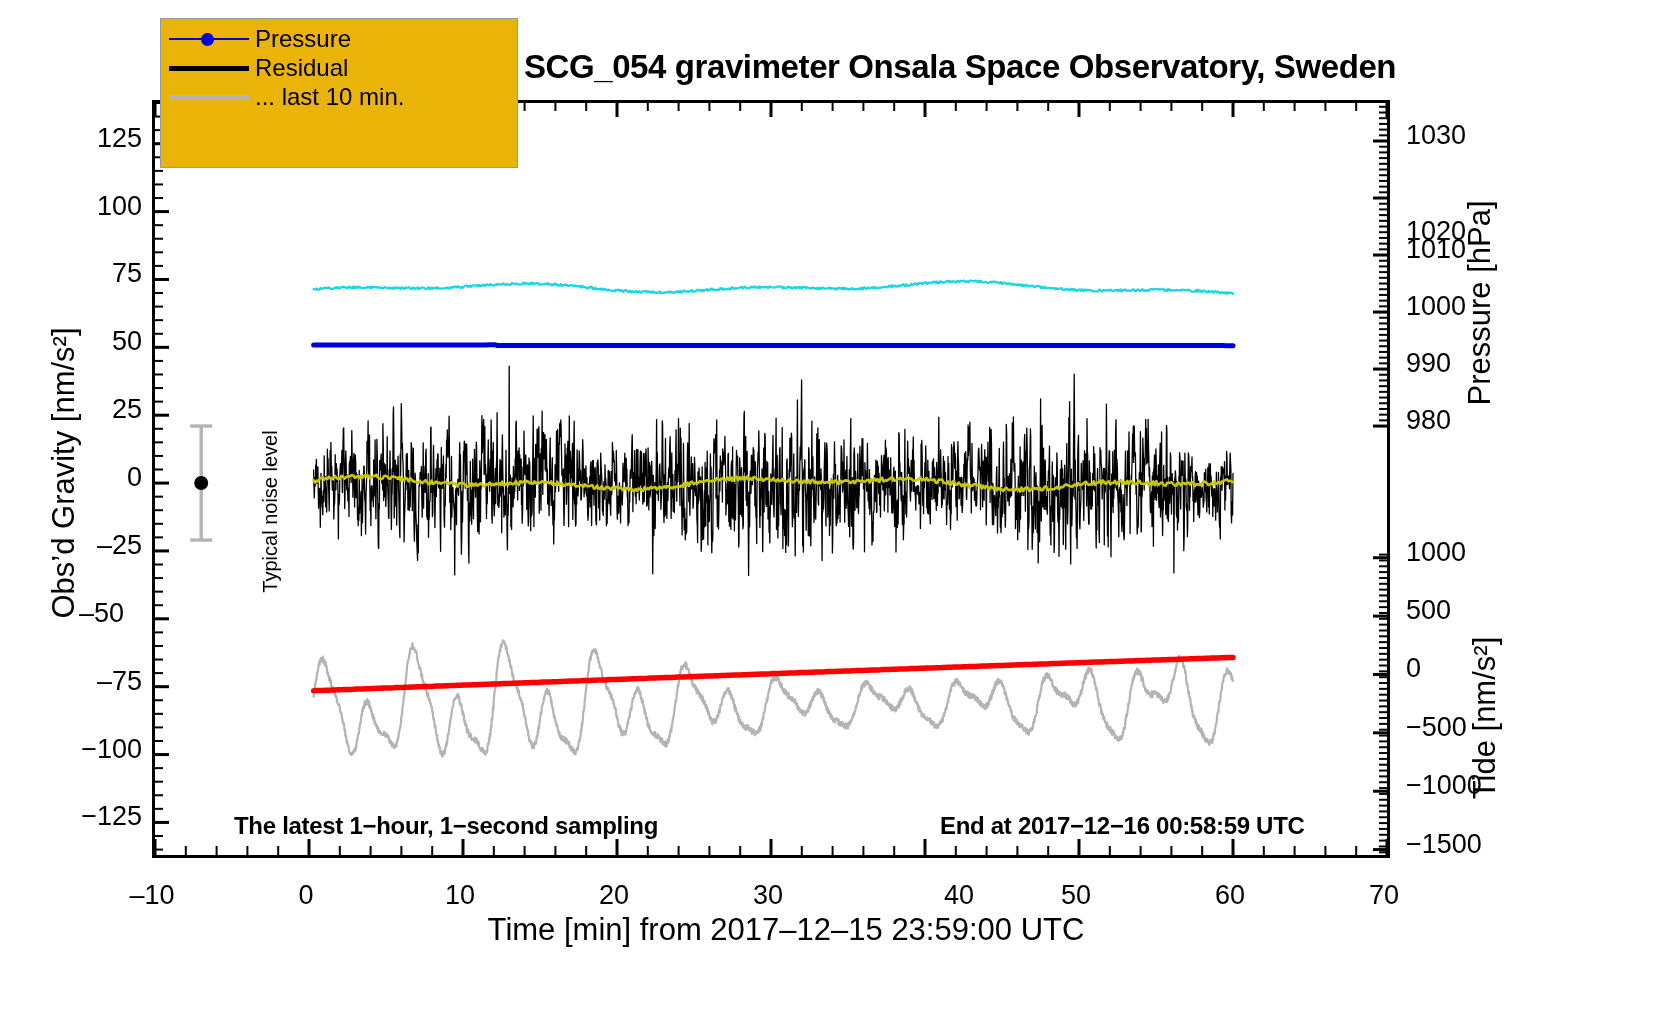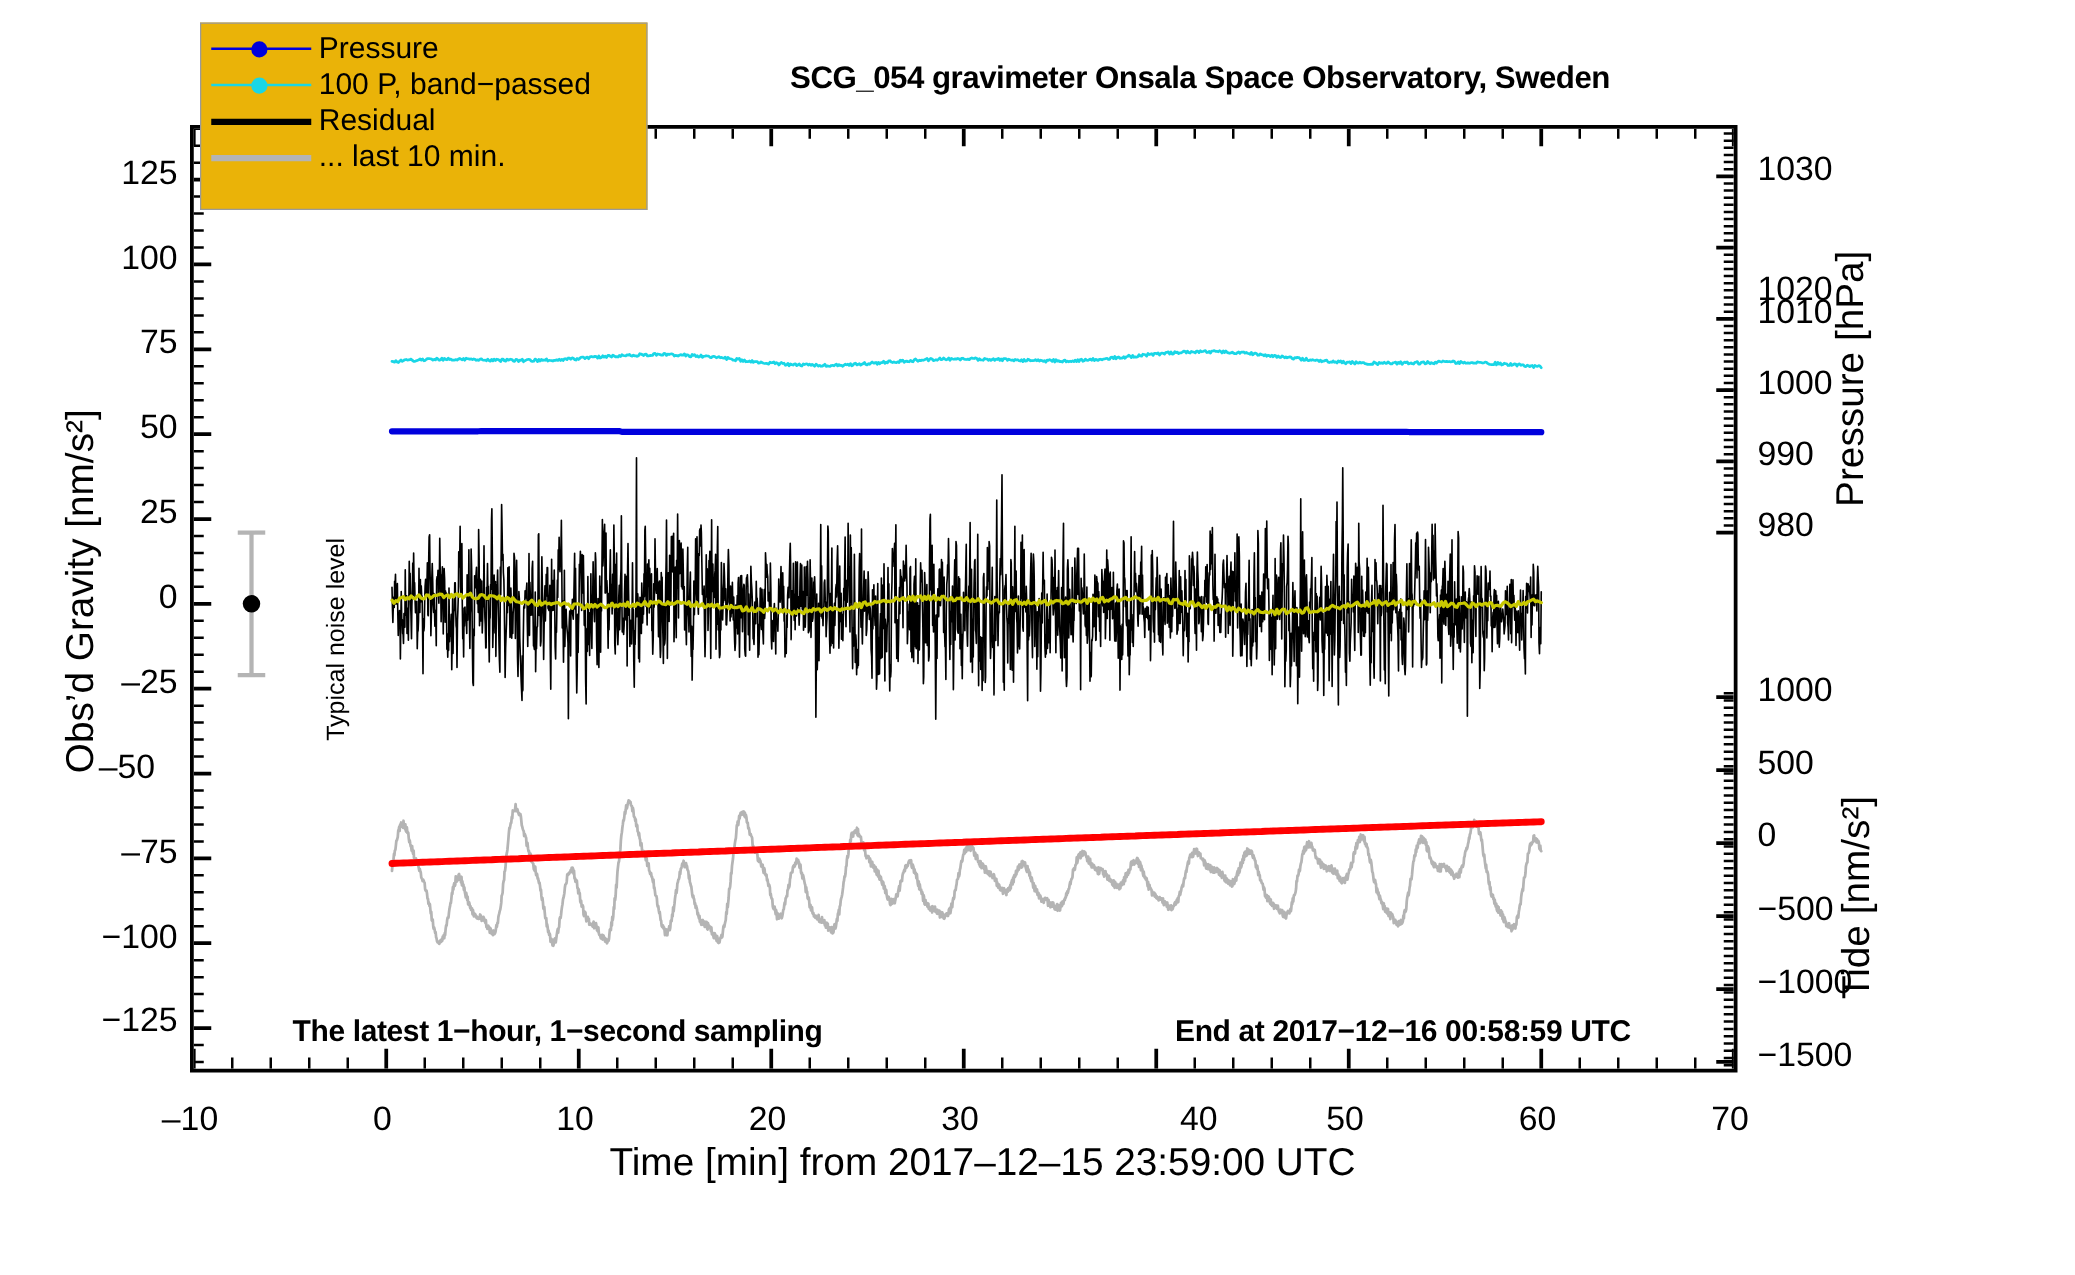--- a/index.html
+++ b/index.html
@@ -3,21 +3,21 @@
 <meta charset="utf-8">
 <style>
   html,body{margin:0;padding:0;background:#ffffff;}
   body{width:1660px;height:1020px;position:relative;overflow:hidden;
        font-family:"Liberation Sans",sans-serif;color:#000;}
 
   #stage{position:absolute;left:0;top:0;width:1660px;height:1020px;}
 
   
   .title{position:absolute;left:520px;top:48px;width:880px;text-align:center;
-         font-size:25px;font-weight:bold;letter-spacing:-0.4px;}
+         font-size:33px;font-weight:bold;letter-spacing:-0.4px;}
 
   .ylabel-left{position:absolute;left:-236px;top:455px;width:600px;text-align:center;
        transform:rotate(-90deg);transform-origin:center center;font-size:31px;}
   .ylabel-right-top{position:absolute;left:1270px;top:285px;width:420px;text-align:center;
        transform:rotate(-90deg);transform-origin:center center;font-size:31px;}
   .ylabel-right-bot{position:absolute;left:1325px;top:700px;width:320px;text-align:center;
        transform:rotate(-90deg);transform-origin:center center;font-size:31px;}
   .xlabel{position:absolute;left:176px;top:912px;width:1220px;text-align:center;font-size:31px;}
 
   
@@ -380,27 +380,20 @@
   <div id="legend">
       <div class="lg-row">
         <span class="lg-key">
           <span class="ln" style="background: rgb(0, 0, 221);"></span>
           <span class="dot" style="background: rgb(0, 0, 221);"></span>
         </span>
         <span class="lg-txt">Pressure</span>
       </div>
       <div class="lg-row">
         <span class="lg-key">
-          <span class="ln" style="background: rgb(25, 214, 230);"></span>
-          <span class="dot" style="background: rgb(25, 214, 230);"></span>
-        </span>
-        <span class="lg-txt">100 P, band−passed</span>
-      </div>
-      <div class="lg-row">
-        <span class="lg-key">
           <span class="ln thick" style="background: rgb(0, 0, 0);"></span>
         </span>
         <span class="lg-txt">Residual</span>
       </div>
       <div class="lg-row">
         <span class="lg-key">
           <span class="ln thick" style="background: rgb(180, 180, 180);"></span>
         </span>
         <span class="lg-txt">... last 10 min.</span>
       </div>

